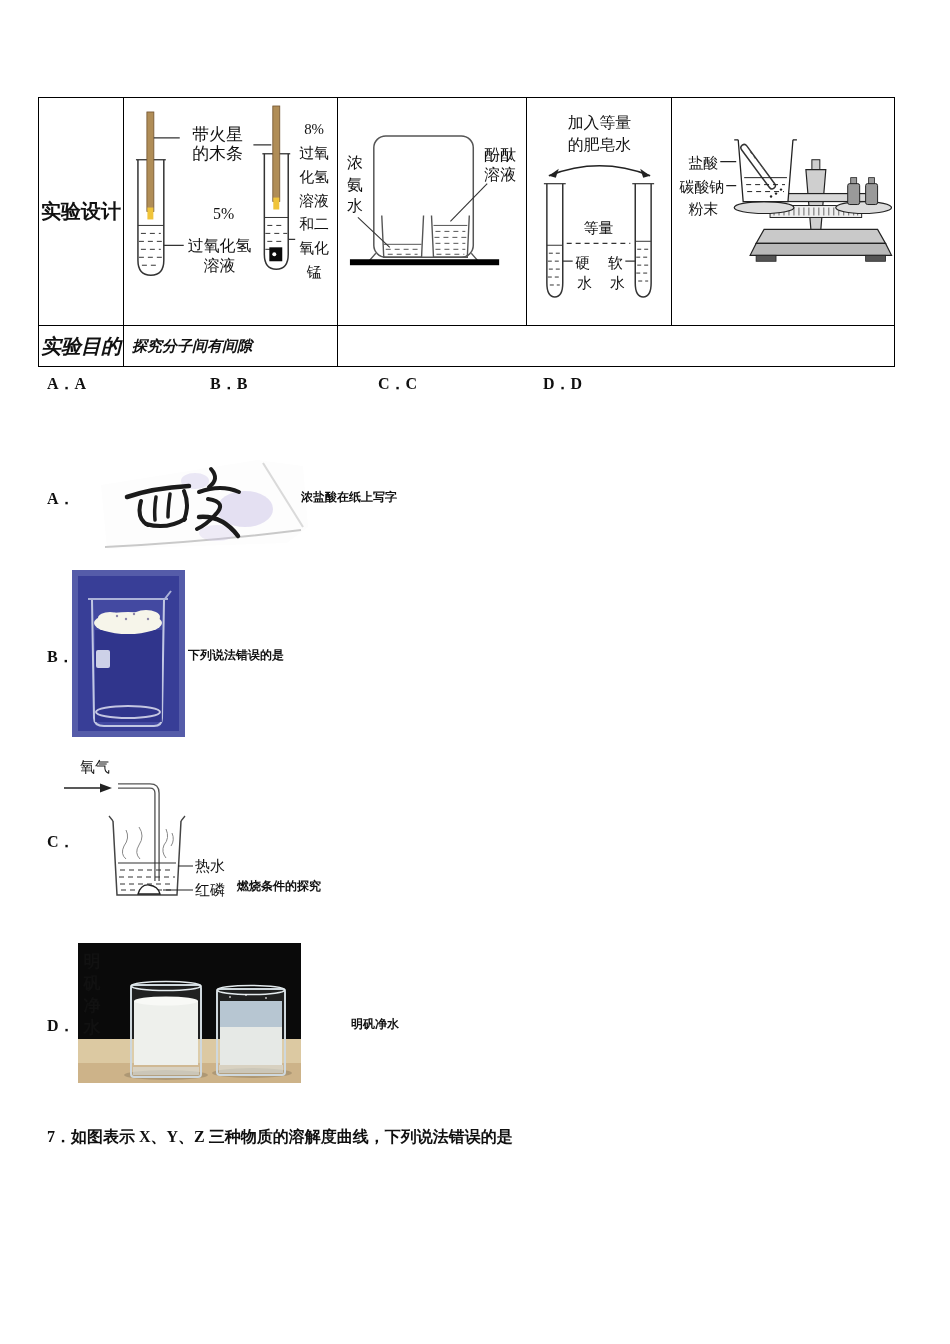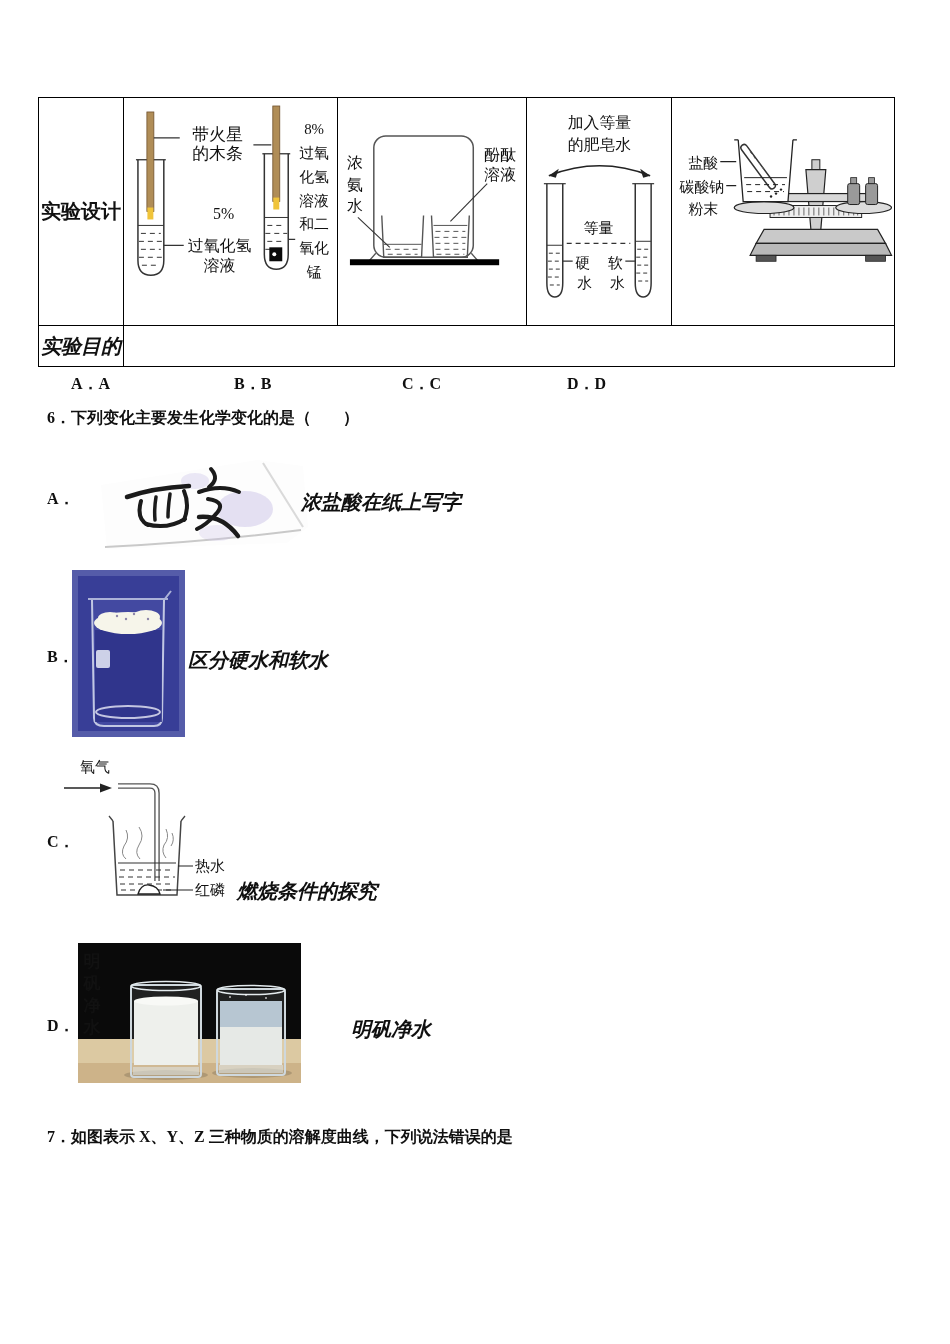--- a/index.html
+++ b/index.html
@@ -1,22 +1,22 @@
 <!DOCTYPE html>
 <html><head>
 <meta charset="utf-8">
 <style>
   html,body{margin:0;padding:0;background:#ffffff;}
   .page{position:relative;width:950px;height:1344px;background:#ffffff;overflow:hidden;
         font-family:"Liberation Serif", serif;color:#111;}
   .abs{position:absolute;}
   .qtext{font-size:16px;font-weight:bold;white-space:nowrap;color:#101010;}
   .letter{font-size:16px;font-weight:bold;color:#101010;}
-  .caption{font-size:20px;font-weight:bold;white-space:nowrap;color:#101010;font-style:italic;}
-  .opt{font-size:16px;font-weight:bold;color:#101010;white-space:nowrap;margin-left:24px;}
+  .caption{font-size:12px;font-weight:bold;white-space:nowrap;color:#101010;}
+  .opt{font-size:16px;font-weight:bold;color:#101010;white-space:nowrap;}
 
   .exam-table{position:absolute;left:38px;top:97px;display:grid;
               grid-template-columns:85px 214px 189px 145px 222px;
               grid-template-rows:228px 40px;
               border:1.5px solid #000;background:#fff;}
   .cell{border-right:1.5px solid #000;border-bottom:1.5px solid #000;
         box-sizing:border-box;overflow:hidden;background:#fff;}
   .cell.no-r{border-right:none;}
   .cell.no-b{border-bottom:none;font-style:italic;}
   .hdr{display:flex;align-items:center;justify-content:center;
@@ -179,28 +179,30 @@
         <path d="M48,64 H64 M54,88 H64" stroke="#222" stroke-width="1.2"></path>
         <text x="46" y="70" font-size="15" text-anchor="end">盐酸</text>
         <text x="52" y="94" font-size="15" text-anchor="end">碳酸钠</text>
         <text x="46" y="117" font-size="15" text-anchor="end">粉末</text>
       </svg>
     </div>
 
     <div class="cell hdr no-b">
       <span>实验目的</span>
     </div>
+    <div class="cell purpose no-b">
+      <span>探究分子间有间隙</span>
+    </div>
   </div>
 
   <span class="abs opt" style="left:47px;top:374px;">A．A</span>
   <span class="abs opt" style="left:210px;top:374px;">B．B</span>
   <span class="abs opt" style="left:378px;top:374px;">C．C</span>
   <span class="abs opt" style="left:543px;top:374px;">D．D</span>
 
-  <div class="abs qtext" style="left:47px;top:408px;">6．下列变化主要发生化学变化的是（　　）</div>
 
   <span class="abs letter" style="left:47px;top:489px;">A．</span>
   <svg class="abs" style="left:95px;top:457px;" width="220" height="100" viewBox="0 0 220 100">
     <polygon points="6,28 162,3 208,9 213,70 192,86 12,92" fill="#fdfdfd"></polygon>
     <path d="M10,90 Q110,85 206,73" stroke="#c9c9c9" stroke-width="2" fill="none"></path>
     <path d="M168,6 L208,70" stroke="#dadada" stroke-width="2" fill="none"></path>
     <ellipse cx="150" cy="52" rx="28" ry="18" fill="#c6bce4" opacity="0.45"></ellipse>
     <ellipse cx="100" cy="24" rx="14" ry="8" fill="#cdc5e8" opacity="0.4"></ellipse>
     <ellipse cx="122" cy="76" rx="18" ry="8" fill="#cdc5e8" opacity="0.3"></ellipse>
     <g stroke="#1b1b1b" fill="none" stroke-linecap="round">
@@ -230,21 +232,21 @@
       <ellipse cx="38" cy="48" rx="12" ry="6" fill="#f6f5ea"></ellipse>
       <ellipse cx="74" cy="47" rx="14" ry="7" fill="#f6f5ea"></ellipse>
       <circle cx="45" cy="46" r="1.2" fill="#8d86a8"></circle>
         <circle cx="62" cy="44" r="1.2" fill="#8d86a8"></circle>
         <circle cx="76" cy="49" r="1.2" fill="#8d86a8"></circle>
         <circle cx="54" cy="49" r="1.2" fill="#8d86a8"></circle>
       <rect x="24" y="80" width="14" height="18" rx="2" fill="#dfe2f2" opacity="0.9"></rect>
       <ellipse cx="56" cy="142" rx="32" ry="6" fill="none" stroke="#e8eaf6" stroke-width="2" opacity="0.8"></ellipse>
     </g>
   </svg>
-  <span class="abs caption" style="left:188px;top:647px;">区分硬水和软水</span>
+  <span class="abs caption" style="left:188px;top:647px;">下列说法错误的是</span>
 
   <span class="abs letter" style="left:47px;top:832px;">C．</span>
   <svg class="abs" style="left:38px;top:755px;" width="198" height="148" viewBox="0 0 198 148">
     <text x="42" y="17" font-size="15">氧气</text>
     <g>
       <path d="M26,33 H62" stroke="#222" stroke-width="1.6"></path>
       <polygon points="62,28.5 74,33 62,37.5" fill="#222"></polygon>
     </g>
     <g>
       <path d="M80,31 H112 Q119,31 119,38 V126" stroke="#555" stroke-width="5.5" fill="none"></path>

